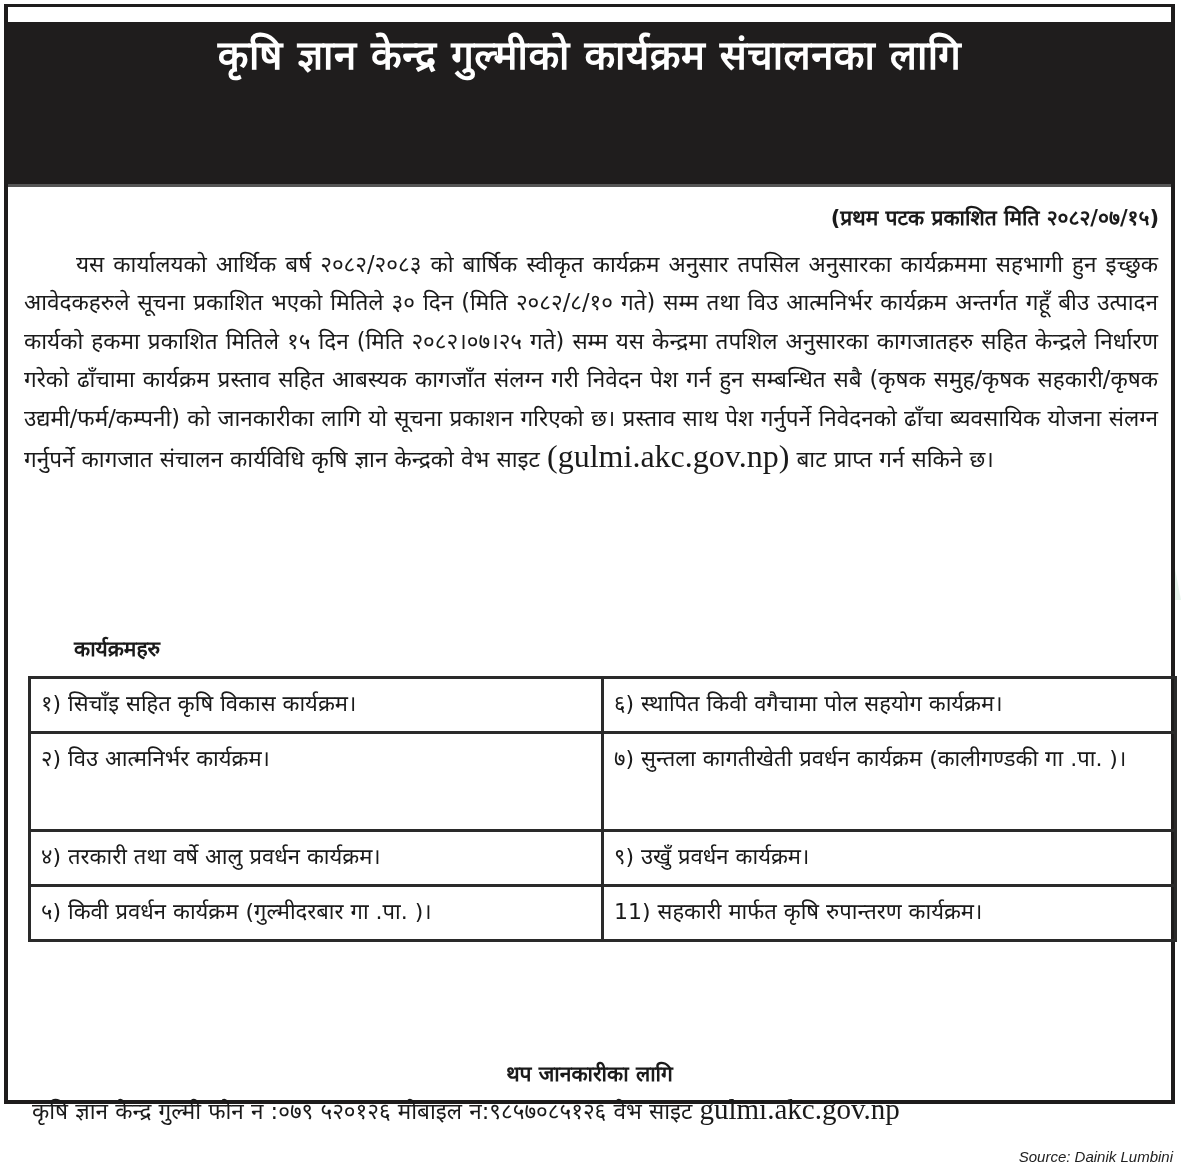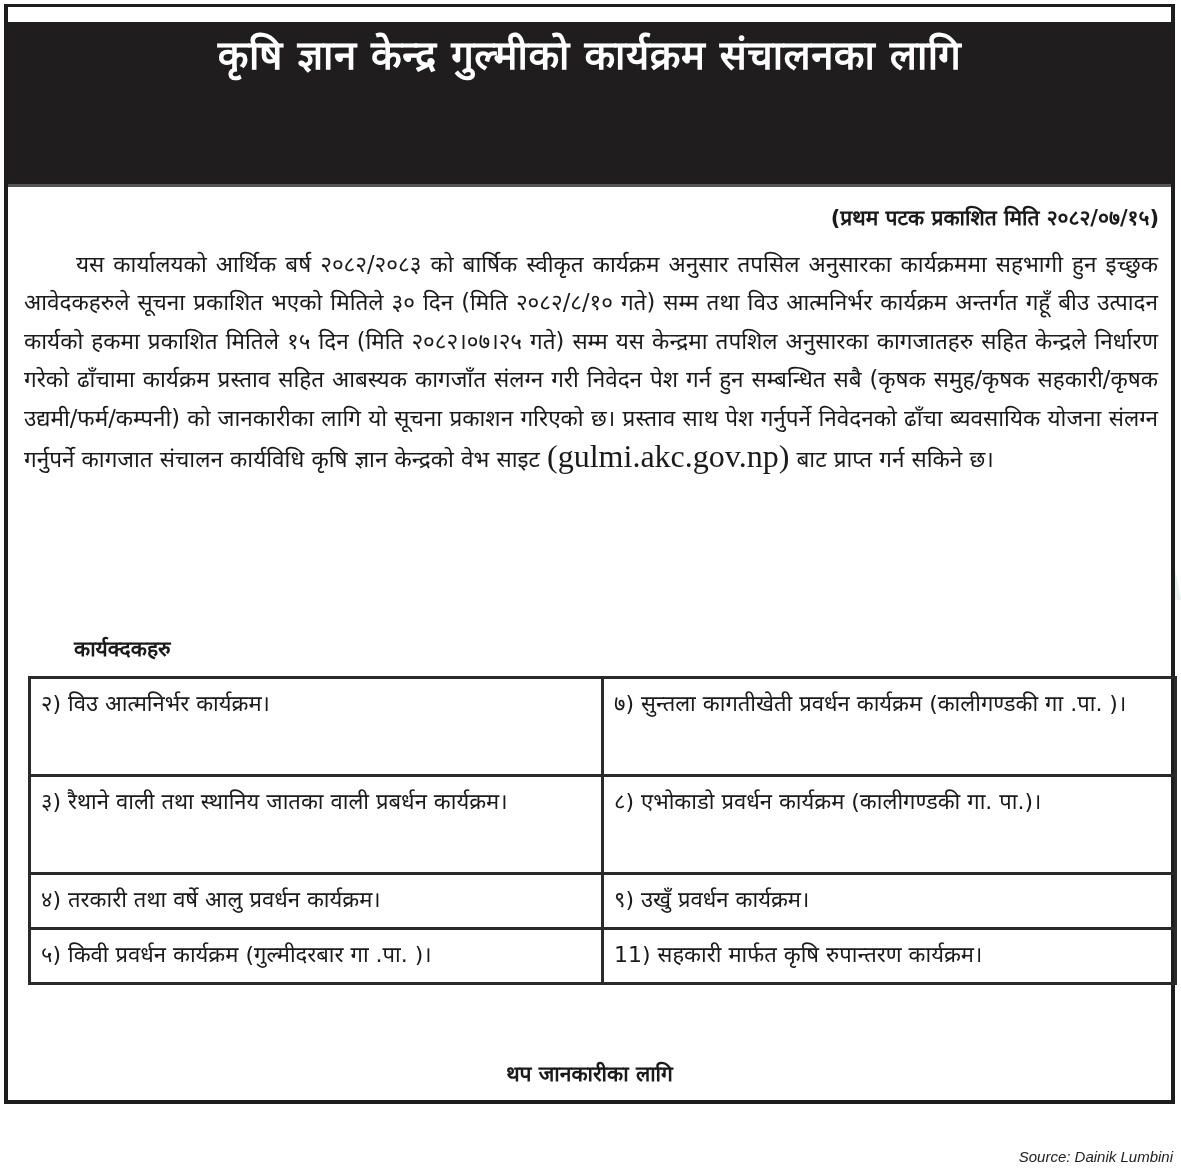--- a/index.html
+++ b/index.html
@@ -53,39 +53,42 @@
     <span class="title-line l1">कृषि ज्ञान केन्द्र गुल्मीको कार्यक्रम संचालनका लागि</span>
   </div>
 
   <div class="pub-date">(प्रथम पटक प्रकाशित मिति २०८२/०७/१५)</div>
 
   <p class="body-text" style="margin:0;">
     <span>यस कार्यालयको आर्थिक बर्ष २०८२/२०८३ को बार्षिक स्वीकृत कार्यक्रम अनुसार तपसिल अनुसारका कार्यक्रममा सहभागी हुन इच्छुक आवेदकहरुले सूचना प्रकाशित भएको मितिले ३० दिन (मिति २०८२/८/१० गते) सम्म तथा विउ आत्मनिर्भर कार्यक्रम अन्तर्गत गहूँ बीउ उत्पादन कार्यको हकमा प्रकाशित मितिले १५ दिन (मिति २०८२।०७।२५ गते) सम्म यस केन्द्रमा तपशिल अनुसारका कागजातहरु सहित केन्द्रले निर्धारण गरेको ढाँचामा कार्यक्रम प्रस्ताव सहित आबस्यक कागजाँत संलग्न गरी निवेदन पेश गर्न हुन सम्बन्धित सबै (कृषक समुह/कृषक सहकारी/कृषक उद्यमी/फर्म/कम्पनी) को जानकारीका लागि यो सूचना प्रकाशन गरिएको छ। प्रस्ताव साथ पेश गर्नुपर्ने निवेदनको ढाँचा ब्यवसायिक योजना संलग्न गर्नुपर्ने कागजात संचालन कार्यविधि कृषि ज्ञान केन्द्रको वेभ साइट</span>
     <span class="url-latin">(gulmi.akc.gov.np)</span><span> बाट प्राप्त गर्न सकिने छ।</span>
   </p>
 
-  <div class="programs-heading">कार्यक्दकहरु</div>
+  <div class="programs-heading">कार्यक्रमहरु</div>
 
   <table class="programs">
     <tbody>
+        <tr class="r1">
+      <td>१) सिचाँइ सहित कृषि विकास कार्यक्रम।</td>
+      <td>६) स्थापित किवी वगैचामा पोल सहयोग कार्यक्रम।</td>
+    </tr>
     <tr class="r2">
       <td>२) विउ आत्मनिर्भर कार्यक्रम।</td>
       <td>७) सुन्तला कागतीखेती प्रवर्धन कार्यक्रम (कालीगण्डकी गा .पा. )।</td>
-    </tr>
-    <tr class="r3">
-      <td>३) रैथाने वाली तथा स्थानिय जातका वाली प्रबर्धन कार्यक्रम।</td>
-      <td>८) एभोकाडो प्रवर्धन कार्यक्रम (कालीगण्डकी गा. पा.)।</td>
     </tr>
     <tr class="r4">
       <td>४) तरकारी तथा वर्षे आलु प्रवर्धन कार्यक्रम।</td>
       <td>९) उखुँ प्रवर्धन कार्यक्रम।</td>
     </tr>
     <tr class="r5">
       <td>५) किवी प्रवर्धन कार्यक्रम (गुल्मीदरबार गा .पा. )।</td>
       <td>11) सहकारी मार्फत कृषि रुपान्तरण कार्यक्रम।</td>
     </tr>
   </tbody>
     </table>
 
   <div class="footer-heading">थप जानकारीका लागि</div>
+  <div class="footer-contact">
+    <span>कृषि ज्ञान केन्द्र गुल्मी फोन नं :०७९ ५२०१२६ मोबाइल नं:९८५७०८५१२६ वेभ साइट </span><span class="url-latin">gulmi.akc.gov.np</span>
+  </div>
 </div>
 
 <div class="source">Source: Dainik Lumbini</div>
 
 </body></html>

